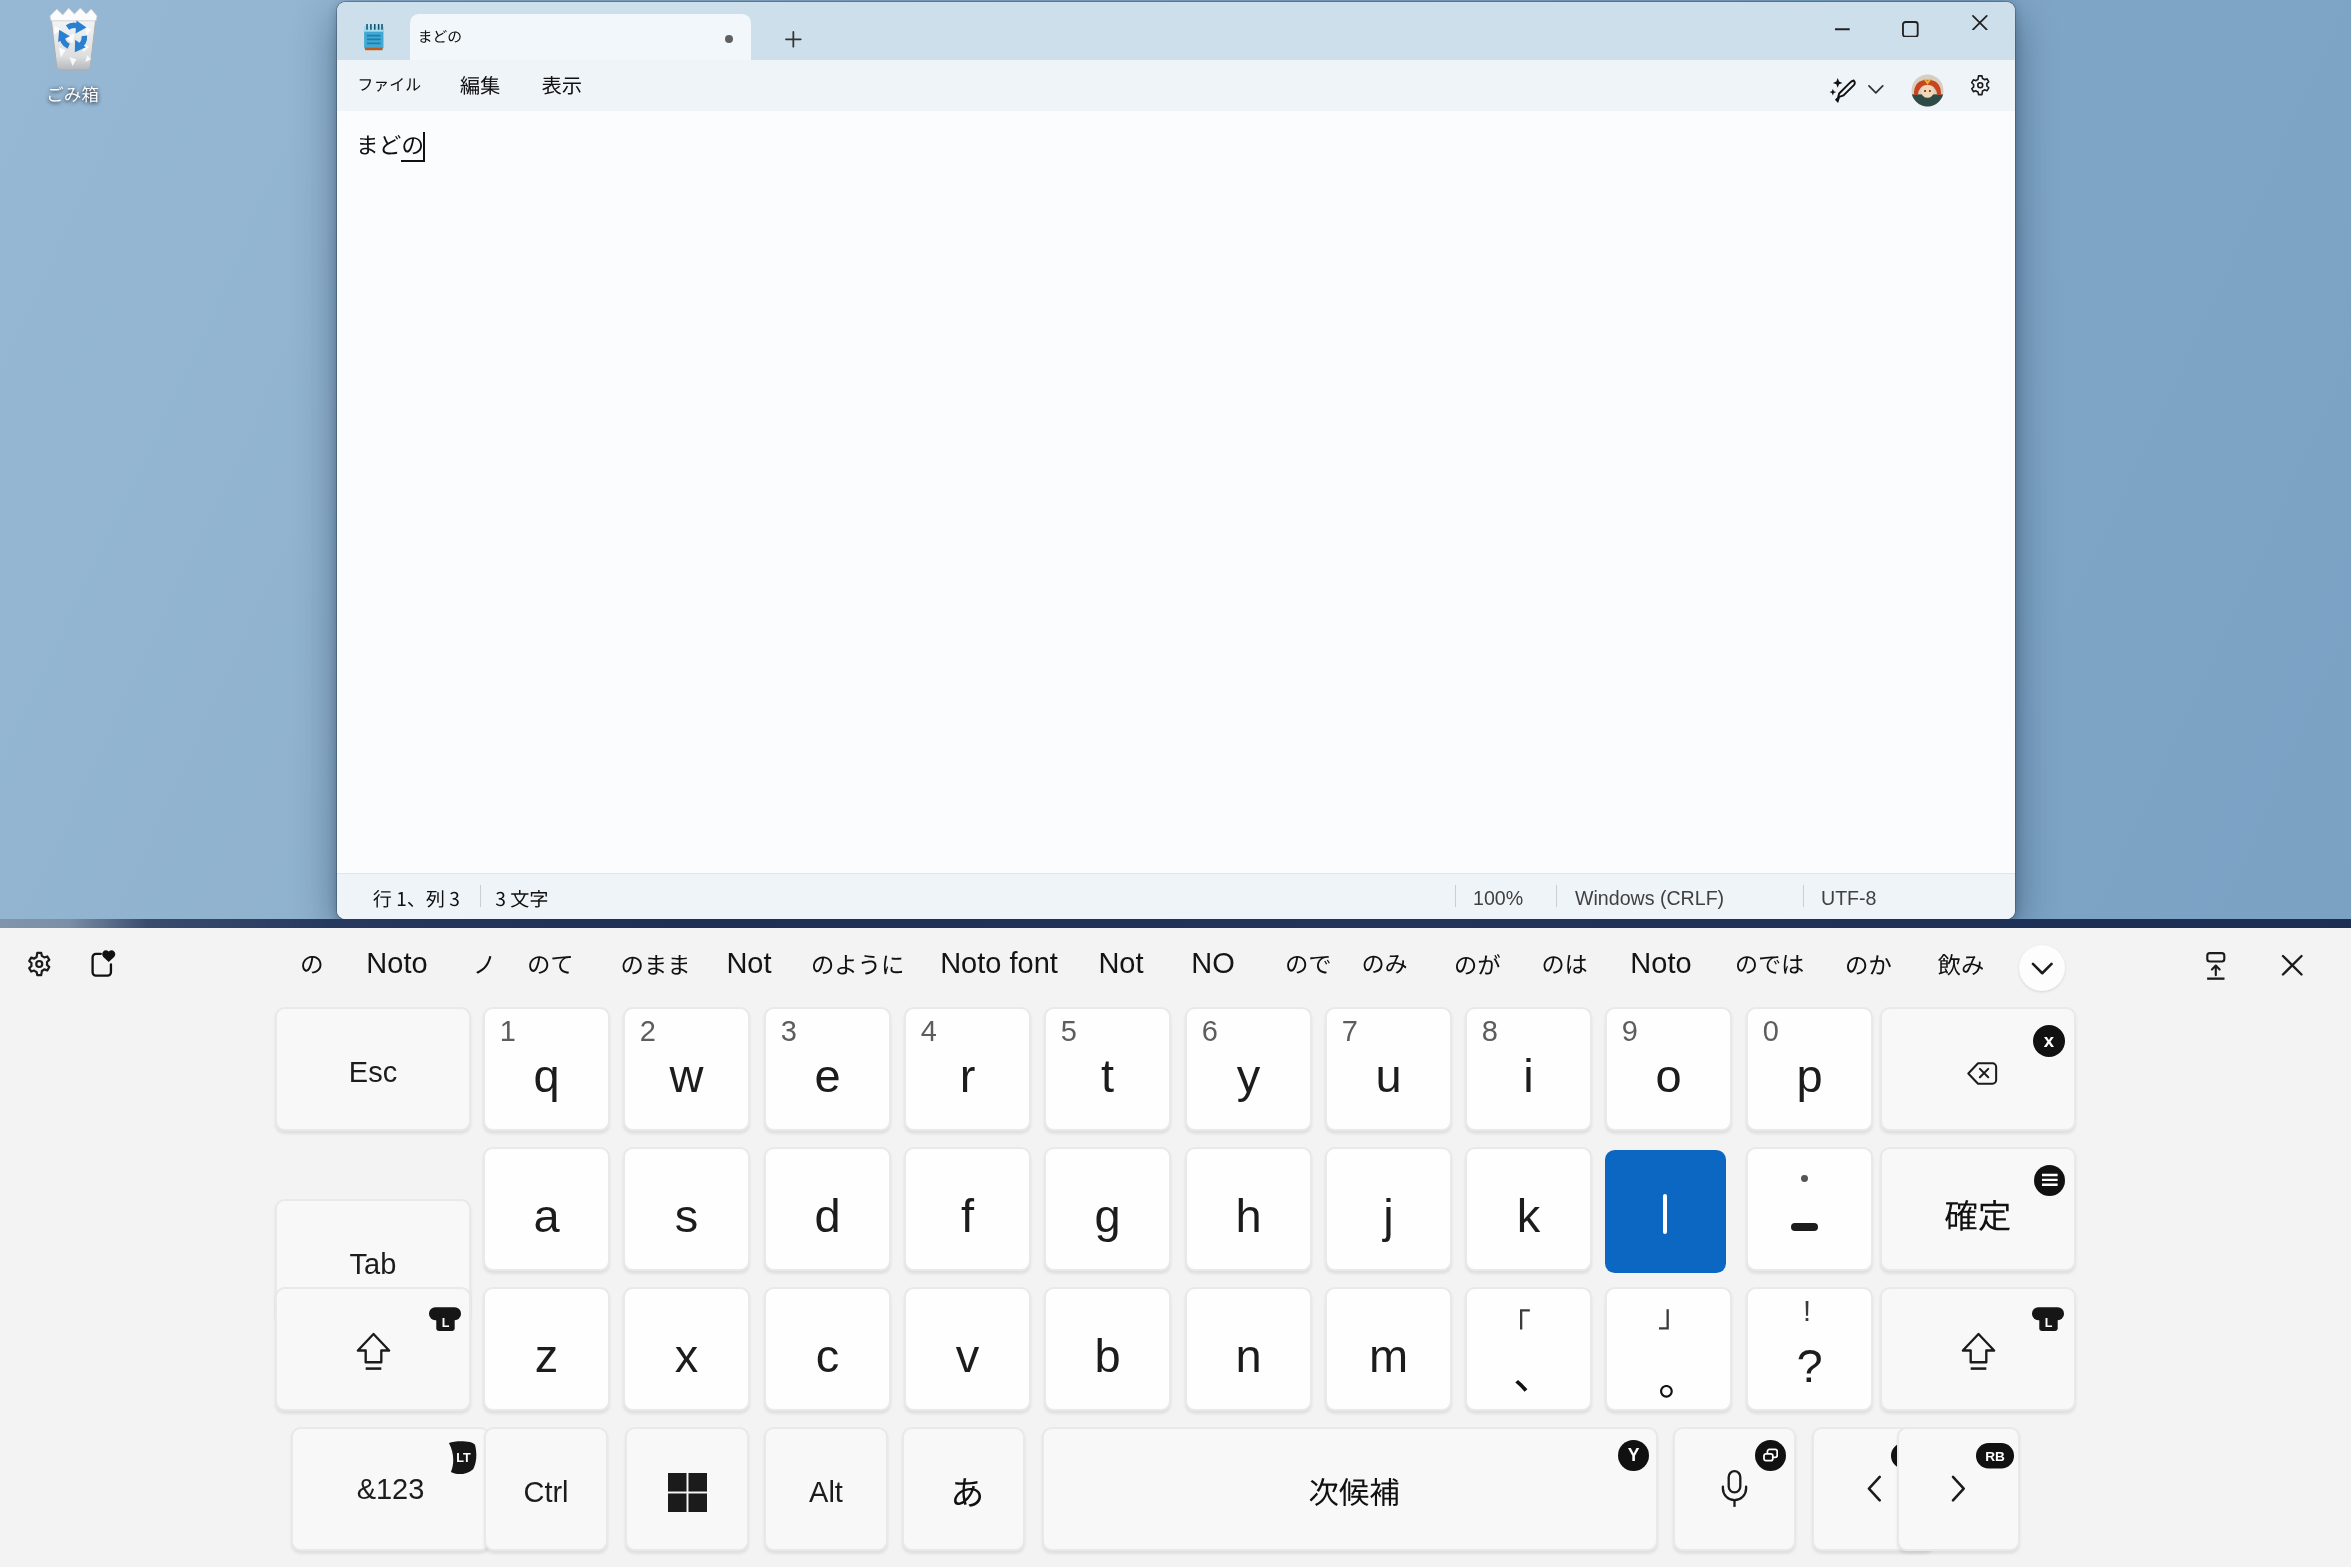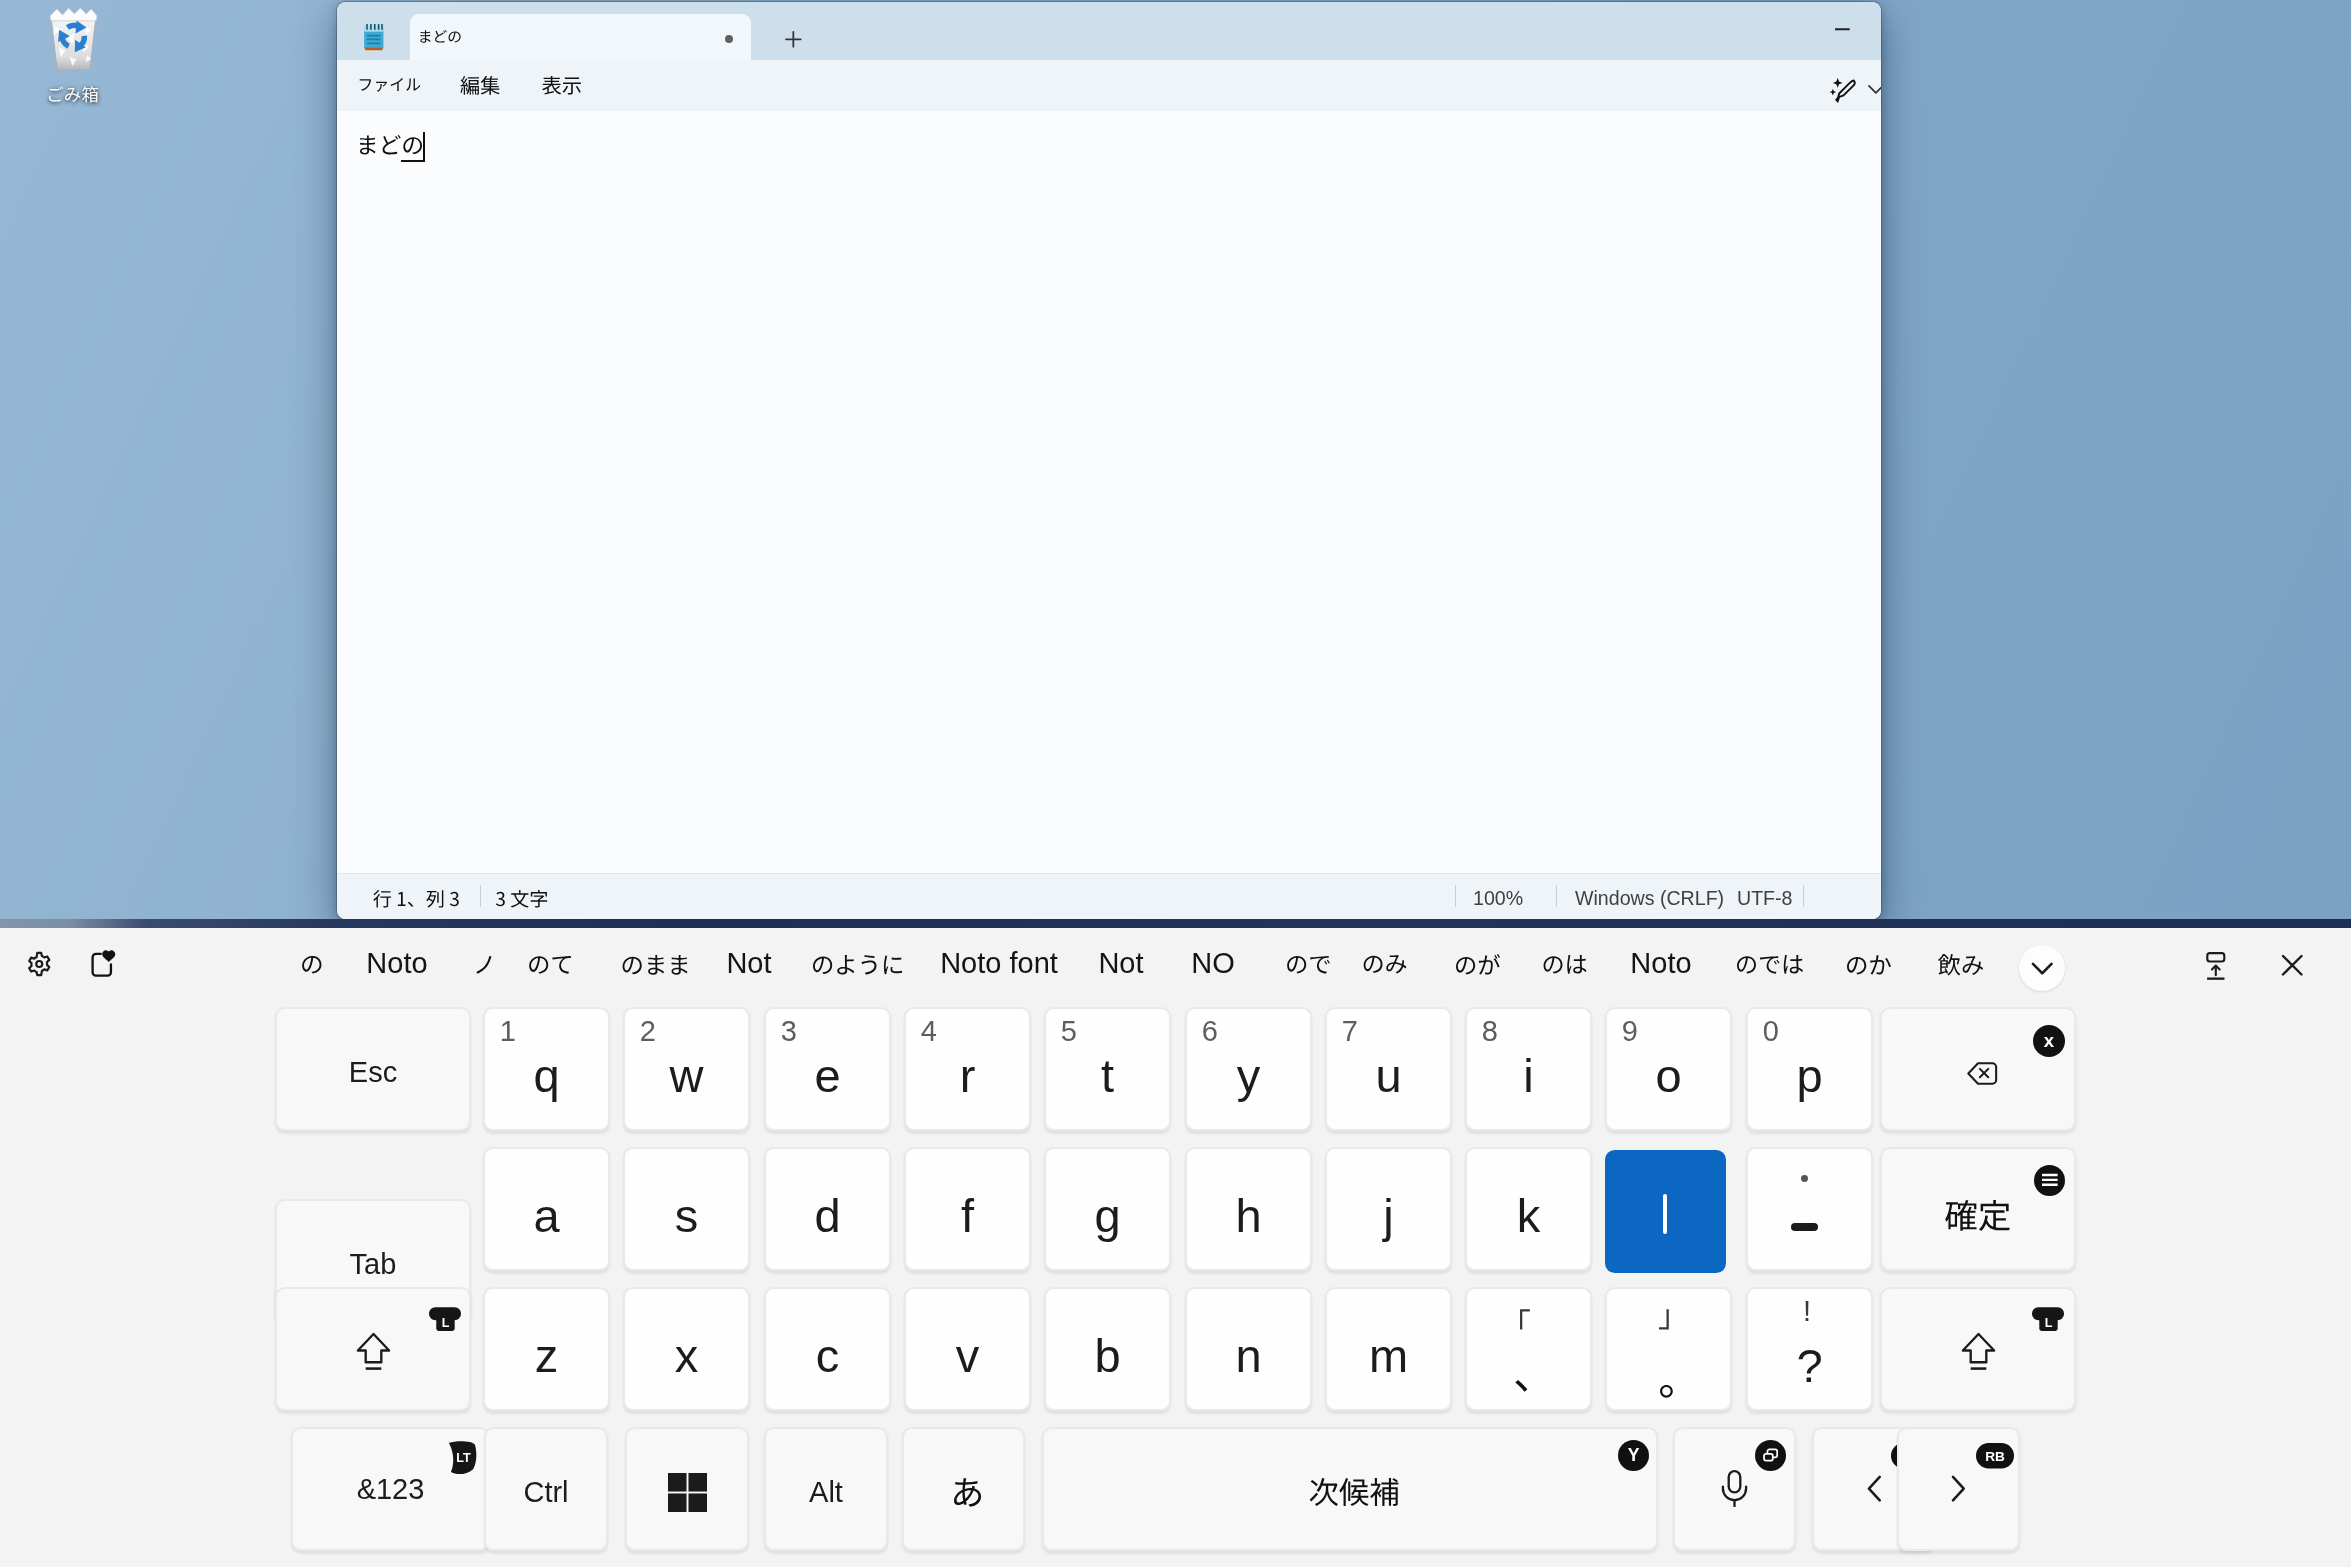--- a/index.html
+++ b/index.html
@@ -1,20 +1,20 @@
 <!DOCTYPE html>
 <html><head>
 <meta charset="utf-8">
 <style>
   html,body{margin:0;padding:0;}
   body{width:2351px;height:1567px;overflow:hidden;position:relative;
        font-family:"Liberation Sans",sans-serif;
        background:linear-gradient(115deg,#96b8d5 0%,#8db0cd 32%,#80a6c7 62%,#79a0c2 100%);}
   .abs{position:absolute;}
-  #win{left:337px;top:2px;width:1544px;height:917px;border-radius:8.8px;background:#fbfcfd;
+  #win{left:337px;top:2px;width:1678px;height:917px;border-radius:8.8px;background:#fbfcfd;
        box-shadow:0 13.7px 41px rgba(12,32,58,.45),0 2px 9.8px rgba(12,32,58,.28),0 0 0 1px rgba(90,110,130,.55);
        overflow:hidden;}
   #titlebar{left:0;top:0;width:100%;height:58px;background:#cedfec;}
   #tab{left:73px;top:11.8px;width:341px;height:46px;background:#f2f7fb;border-radius:8.8px 8.8px 0 0;}
   #menubar{left:0;top:58px;width:100%;height:51px;background:#eff4f9;}
   #statusbar{left:0;top:871px;width:100%;height:46px;background:#eff4f9;border-top:1px solid #dfe5ea;box-sizing:border-box;}
   .st{font-size:19.6px;color:#404040;white-space:nowrap;}
   .stsep{width:1px;height:21.6px;background:#c9ced3;}
   #tstrip{left:0;top:919px;width:2351px;height:8.8px;
      background:linear-gradient(90deg,#8095ab 0px,#7a8ea6 69px,#3a4c6e 147px,#26385e 333px,#1d2f55 686px,#223459 1372px,#1c2e54 2351px);}
@@ -116,21 +116,21 @@
 <path d="M10.2,2 h3.6 l.6,2.8 a7,7 0 0 1 2.2,1.3 l2.7,-.9 1.8,3.1 -2.1,1.9 a7,7 0 0 1 0,2.6 l2.1,1.9 -1.8,3.1 -2.7,-.9 a7,7 0 0 1 -2.2,1.3 L13.8,22 h-3.6 l-.6,-2.8 a7,7 0 0 1 -2.2,-1.3 l-2.7,.9 -1.8,-3.1 2.1,-1.9 a7,7 0 0 1 0,-2.6 L2.9,9.3 4.7,6.2 l2.7,.9 a7,7 0 0 1 2.2,-1.3 Z" fill="none" stroke="#1b1b1b" stroke-width="1.7" stroke-linejoin="round"></path>
 <circle cx="12" cy="12" r="2.6" fill="none" stroke="#1b1b1b" stroke-width="1.7"></circle>
 </svg>
 <div class="abs" id="statusbar"></div>
 <div class="abs stsep" style="left:143px;top:883px;"></div>
 <div class="abs stsep" style="left:1118px;top:883px;"></div>
 <div class="abs st" style="left:1136px;top:885px;">100%</div>
 <div class="abs stsep" style="left:1219px;top:883px;"></div>
 <div class="abs st" style="left:1238px;top:885px;">Windows (CRLF)</div>
 <div class="abs stsep" style="left:1466px;top:883px;"></div>
-<div class="abs st" style="left:1400px;top:885px;">UTF-8</div>
+<div class="abs st" style="left:1484px;top:885px;">UTF-8</div>
 <div class="abs" style="left:86px;top:130px;width:2px;height:30px;background:#111;"></div>
 <div class="abs" style="left:64px;top:158px;width:22.5px;height:2px;background:#111;"></div>
 </div>
 <svg class="abs" style="left:420px;top:30px;" width="42" height="13.7" viewBox="0 0 43.25 14.35" fill="#111">
     <path transform="translate(-2.8 12.6) scale(0.01550 -0.01550)" d="M500 178 501 111C501 42 452 24 395 24C296 24 256 59 256 105C256 151 308 188 403 188C436 188 469 185 500 178ZM185 473 186 398C258 390 368 384 436 384H493L497 248C470 252 442 254 413 254C269 254 182 192 182 101C182 5 260 -46 404 -46C534 -46 580 24 580 94L578 156C678 120 761 59 820 5L866 76C809 123 707 196 574 232L567 386C662 389 750 397 844 409L845 484C754 470 663 461 566 457V469V597C662 602 757 611 836 620L837 693C747 679 656 670 566 666L567 727C568 756 570 776 573 794H488C490 780 492 751 492 734V663H446C379 663 255 673 190 685L191 611C254 604 377 594 447 594H491V469V454H437C371 454 257 461 185 473Z"></path>
     <path transform="translate(12.7 12.6) scale(0.01550 -0.01550)" d="M777 775 723 752C751 714 785 654 805 613L859 637C838 678 802 739 777 775ZM887 815 834 793C863 755 896 698 918 655L971 679C952 716 914 779 887 815ZM281 765 202 732C249 624 302 507 348 424C240 350 175 269 175 165C175 15 310 -41 498 -41C623 -41 739 -30 814 -16L815 73C737 53 604 39 495 39C337 39 258 91 258 174C258 250 314 316 406 376C504 441 616 493 684 529C713 544 738 557 760 570L720 643C699 626 677 612 649 596C594 565 503 521 415 468C372 547 321 655 281 765Z"></path>
     <path transform="translate(28.2 12.6) scale(0.01550 -0.01550)" d="M476 642C465 550 445 455 420 372C369 203 316 136 269 136C224 136 166 192 166 318C166 454 284 618 476 642ZM559 644C729 629 826 504 826 353C826 180 700 85 572 56C549 51 518 46 486 43L533 -31C770 0 908 140 908 350C908 553 759 718 525 718C281 718 88 528 88 311C88 146 177 44 266 44C359 44 438 149 499 355C527 448 546 550 559 644Z"></path>
   </svg>
 <svg class="abs" style="left:360px;top:135px;" width="63" height="20.6" viewBox="0 0 63.70 20.80" fill="#111">
     <path transform="translate(-4.2 18.7) scale(0.02300 -0.02300)" d="M500 178 501 111C501 42 452 24 395 24C296 24 256 59 256 105C256 151 308 188 403 188C436 188 469 185 500 178ZM185 473 186 398C258 390 368 384 436 384H493L497 248C470 252 442 254 413 254C269 254 182 192 182 101C182 5 260 -46 404 -46C534 -46 580 24 580 94L578 156C678 120 761 59 820 5L866 76C809 123 707 196 574 232L567 386C662 389 750 397 844 409L845 484C754 470 663 461 566 457V469V597C662 602 757 611 836 620L837 693C747 679 656 670 566 666L567 727C568 756 570 776 573 794H488C490 780 492 751 492 734V663H446C379 663 255 673 190 685L191 611C254 604 377 594 447 594H491V469V454H437C371 454 257 461 185 473Z"></path>

